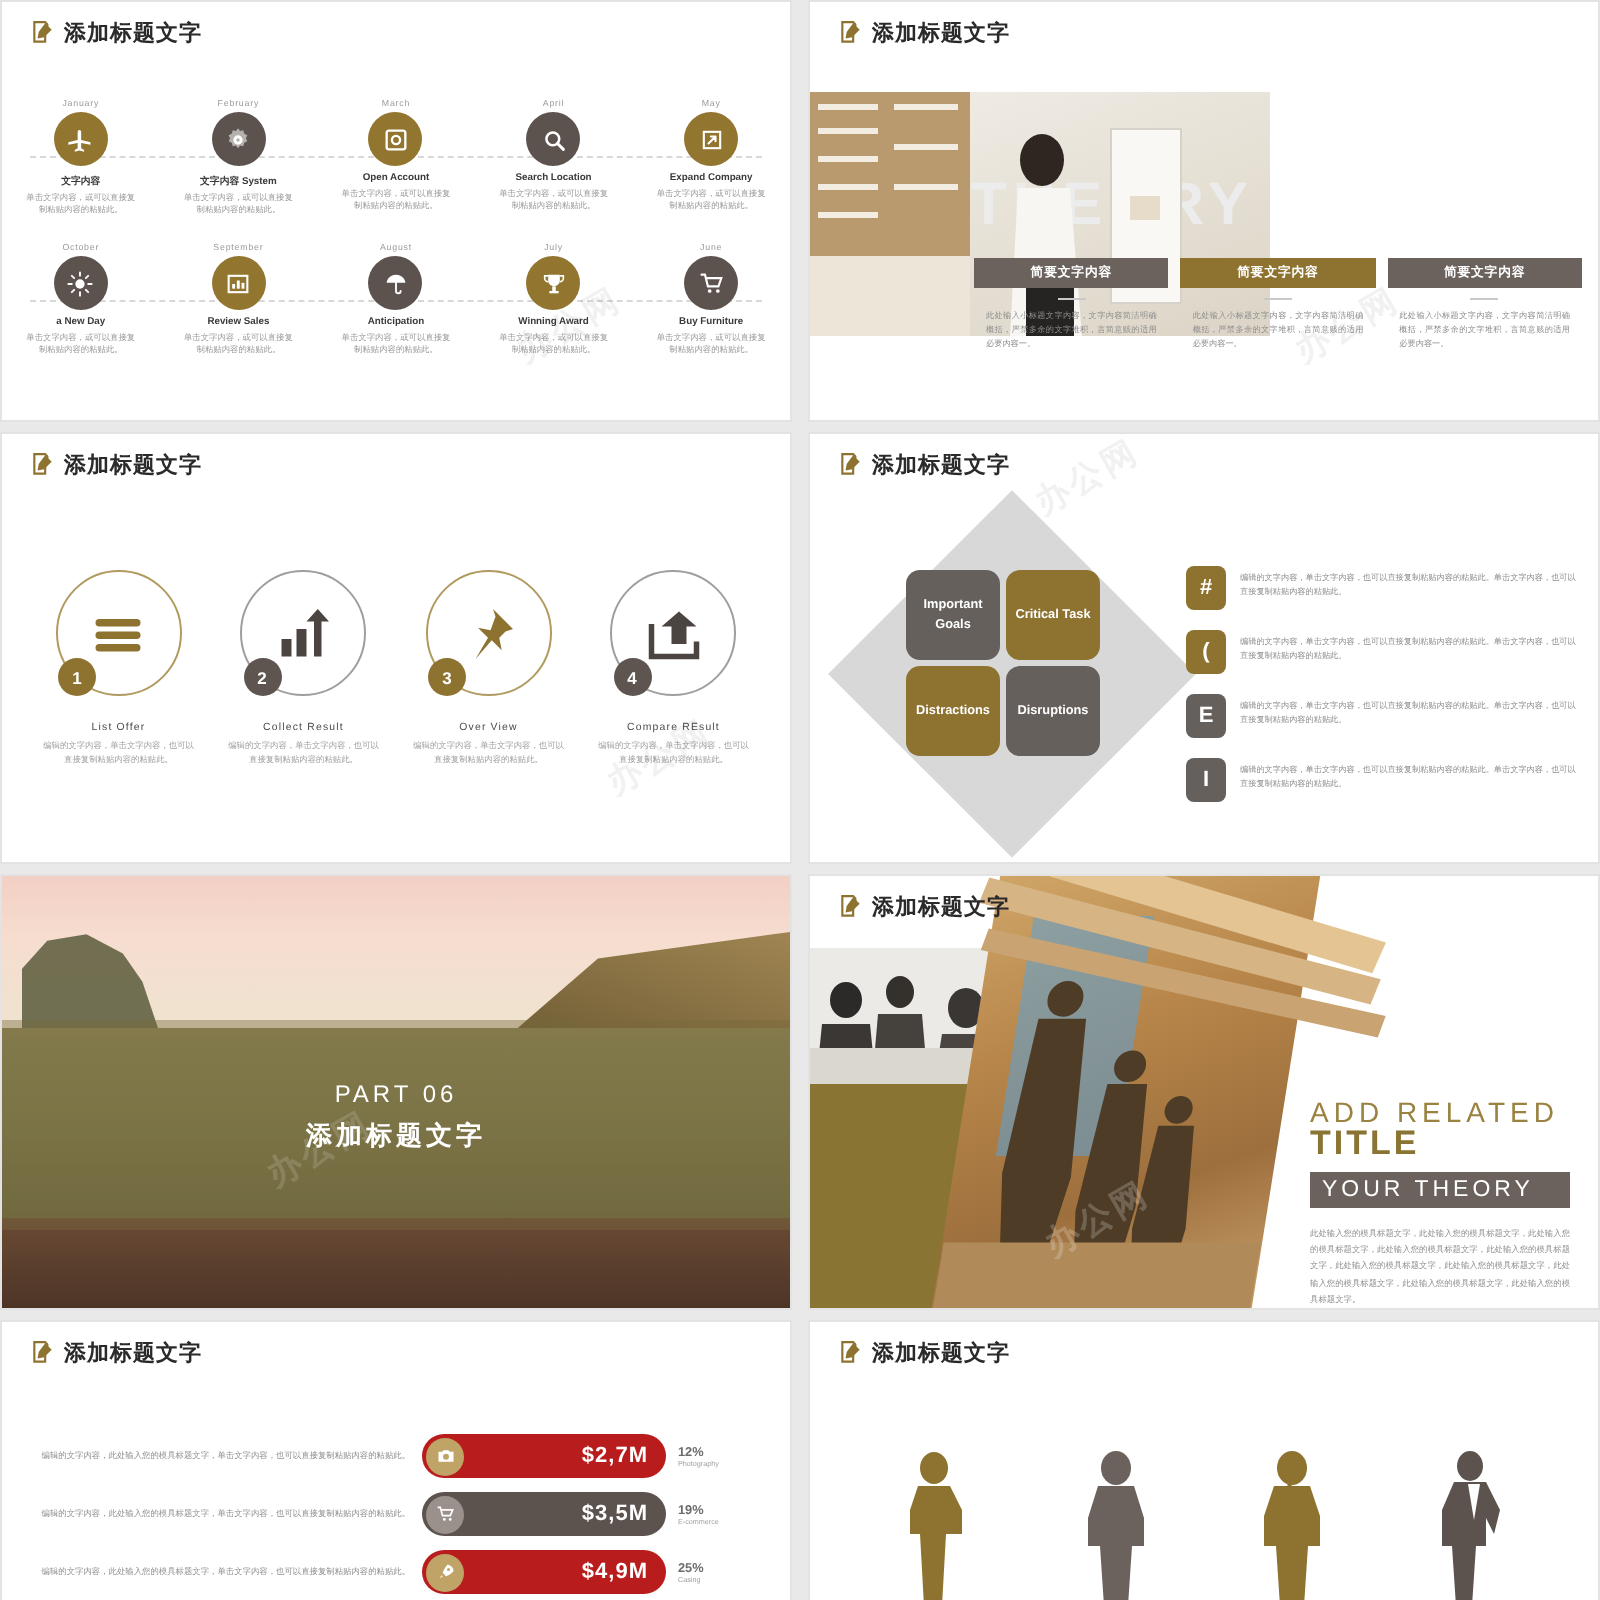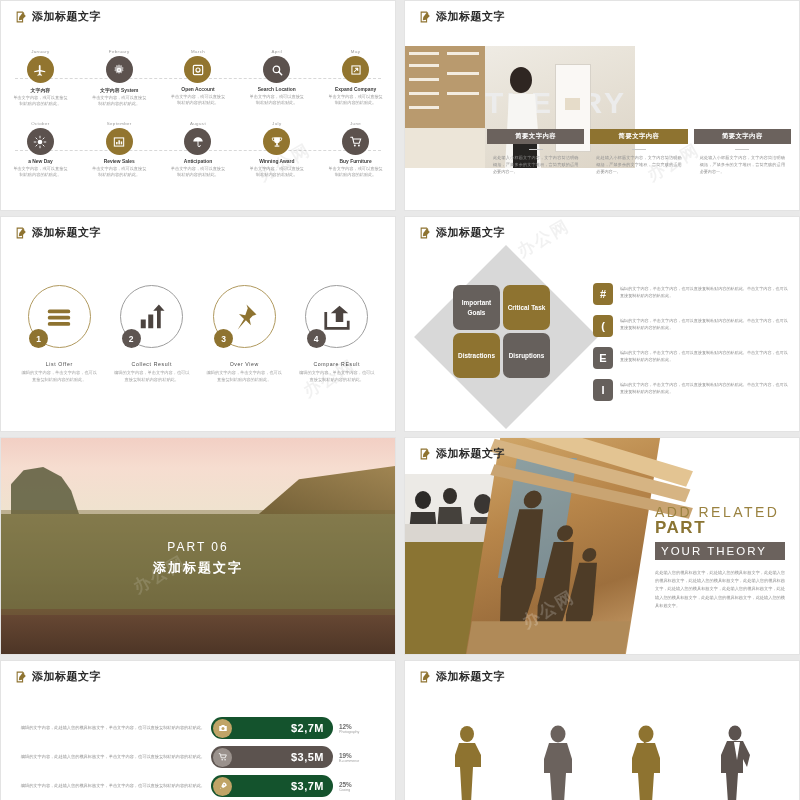--- a/index.html
+++ b/index.html
@@ -151,34 +151,34 @@
     background:linear-gradient(150deg,#e6e3df,#cdc8c2);}
   .s6-gold { position:absolute; left:0; top:104px; width:110px; bottom:0; background:#8a7433;}
   .s6-mid {
     position:absolute; left:78px; top:0; width:160px; height:100%;
     background:linear-gradient(160deg,#cfa567 0%,#b8864a 35%,#9d6f3d 70%,#caa06c 100%);
     transform:skewX(-9deg);
   }
   .s6-mid .sky { position:absolute; left:20px; top:20px; width:60px; height:120px; background:#5ba2d8; opacity:.55;}
   .s6-beam { position:absolute; background:#e3c492; }
   .s6-right { position:absolute; left:250px; top:66px; right:14px;}
-  .s6-h1 { font-size:14px; color:#9a8240; letter-spacing:2.5px;}
+  .s6-h1 { font-size:14px; color:#9a8240; letter-spacing:2.5px;margin-top:44px;}
   .s6-h2 { font-size:17px; color:#8a7433; font-weight:bold; letter-spacing:1.5px; margin-top:-2px;}
   .s6-h3 { background:#6b625d; color:#fff; font-size:11.5px; letter-spacing:2px; padding:3px 6px; margin-top:4px;}
   .s6-p { font-size:4.2px; color:#8f8f8f; line-height:1.95; margin-top:9px; text-align:justify;}
 
   
   .s7-rows { position:absolute; top:56px; left:14px; right:14px;}
   .s7-row { display:flex; align-items:center; gap:6px; margin-bottom:7px;}
   .s7-desc { flex:1; font-size:4.2px; color:#8f8f8f; line-height:1.7; text-align:right;}
   .s7-pill {
     width:122px; height:22px; border-radius:11px; position:relative;
     display:flex; align-items:center;
   }
-  .p-gold{ background:#14532d;} .p-gray{ background:#5c534f;}
+  .p-gold{ background:#b91c1c;} .p-gray{ background:#5c534f;}
   .s7-ico {
     width:19px; height:19px; border-radius:50%; margin-left:2px;
     display:flex; align-items:center; justify-content:center;
   }
   .ico-l-gold{ background:#c0a467;} .ico-l-gray{ background:#9a918c;}
   .s7-ico svg{ width:10px; height:10px; fill:#fff;}
   .s7-val { flex:1; text-align:right; padding-right:9px; color:#fff; font-size:11px; font-weight:bold; letter-spacing:.5px;}
   .s7-meta { width:42px;}
   .s7-pct { font-size:6.4px; color:#6d6d6d; font-weight:bold;}
   .s7-cat { font-size:3.6px; color:#9e9e9e;}
@@ -542,21 +542,21 @@
       <span class="pen-icon">
         <svg viewBox="0 0 24 24">
             <path d="M4 2h10l2 2v4l-2 2v10H4z" fill="none" stroke="#8e7330" stroke-width="2"></path>
             <path d="M14 3l6 6-7 7-6 1 1-6z" fill="#8e7330"></path>
           </svg>
       </span>
       <span class="tlabel">添加标题文字</span>
     </div>
     <div class="s6-right">
       <div class="s6-h1">ADD RELATED</div>
-      <div class="s6-h2">PART</div>
+      <div class="s6-h2">TITLE</div>
       <div class="s6-h3">YOUR  THEORY</div>
       <div class="s6-p">此处输入您的模具标题文字，此处输入您的模具标题文字，此处输入您的模具标题文字，此处输入您的模具标题文字，此处输入您的模具标题文字，此处输入您的模具标题文字，此处输入您的模具标题文字，此处输入您的模具标题文字，此处输入您的模具标题文字，此处输入您的模具标题文字。</div>
     </div>
     <div class="wm" style="left:115px; top:160px; color:rgba(255,255,255,.2);">办公网</div>
   </div>
 
   <div class="slide">
     <div class="sl-title">
       <span class="pen-icon">
         <svg viewBox="0 0 24 24">
@@ -603,21 +603,21 @@
       <div class="s7-row">
         <div class="s7-desc">编辑的文字内容，此处输入您的模具标题文字，单击文字内容，也可以直接复制粘贴内容的粘贴此。</div>
         <div class="s7-pill p-gold">
           <div class="s7-ico ico-l-gold">
               <svg viewBox="0 0 24 24">
                 <path d="M14 3c4 1 7 4 7 8-3 3-6 5-9 6l-4-4c1-3 3-7 6-10z"></path>
                 <circle cx="15" cy="9" r="1.8" fill="#c0a467"></circle>
                 <path d="M7 16l-3 4 4-3z"></path>
               </svg>
             </div>
-          <div class="s7-val">$3,7M</div>
+          <div class="s7-val">$4,9M</div>
         </div>
         <div class="s7-meta">
           <div class="s7-pct">25%</div>
           <div class="s7-cat">Casing</div>
         </div>
       </div>
     </div>
   </div>
 
   <div class="slide">

